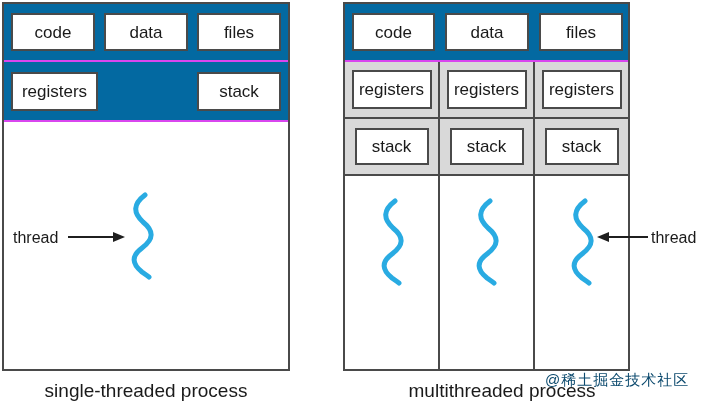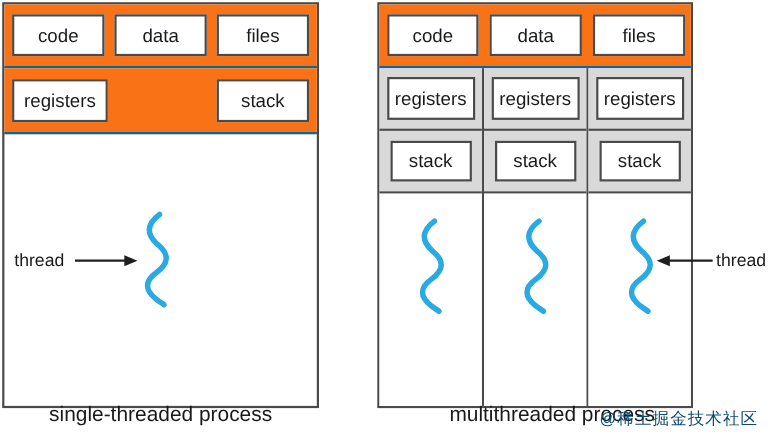--- a/index.html
+++ b/index.html
@@ -19,22 +19,22 @@
     height: 369px;
     border: 2px solid #4a4a4a;
     background: #ffffff;
   }
   .proc-left  { left: 2px;   width: 288px; }
   .proc-right { left: 343px; width: 287px; }
 
   .band {
     position: relative;
     width: 100%;
-    background: #f97316;
-    border-bottom: 2px solid #0369a1;
+    background: #0369a1;
+    border-bottom: 2px solid #d946ef;
     padding-left: 48px;
   }
   .band-top { height: 58px; }
   .band-ctx { height: 60px; }
 
   .cell {
     position: absolute;
     background: #ffffff;
     border: 2px solid #4a4a4a;
     display: flex;
@@ -99,21 +99,21 @@
     white-space: nowrap;
   }
   .thread-label-left  { left: 13px;  top: 228px; }
   .thread-label-right { left: 651px; top: 228px; }
   .arrow { position: absolute; display: block; }
   .arrow-left-side  { left: 68px;  top: 230px; }
   .arrow-right-side { left: 596px; top: 230px; }
 
   .caption {
     position: absolute;
-    top: 367px;
+    top: 380px;
     font-size: 19px;
     text-align: center;
     white-space: nowrap;
   }
   .caption-left  { left: 2px;   width: 288px; }
   .caption-right { left: 352px; width: 300px; }
 
   .watermark {
     position: absolute;
     left: 545px;

